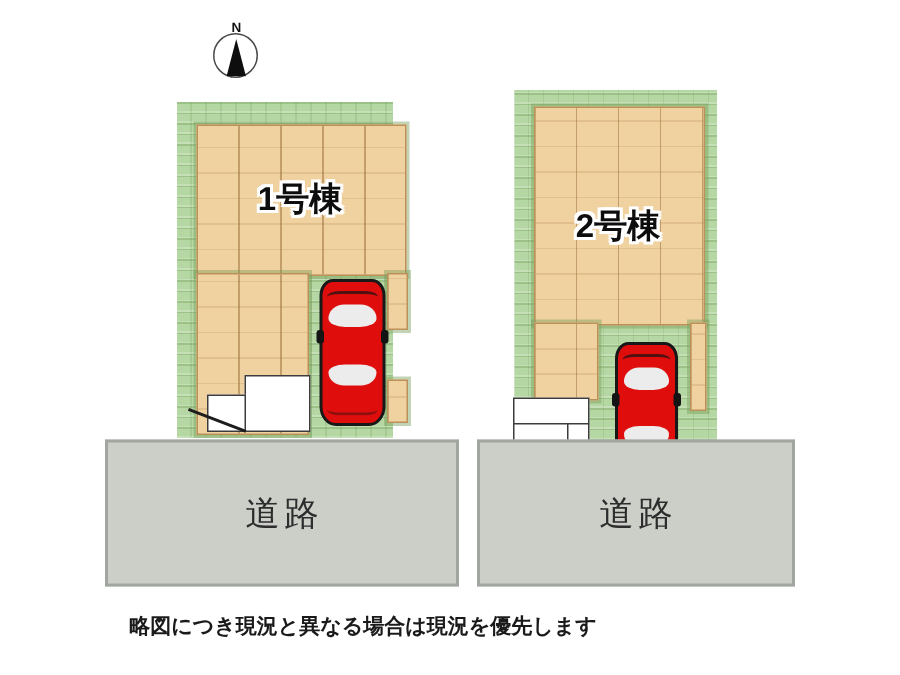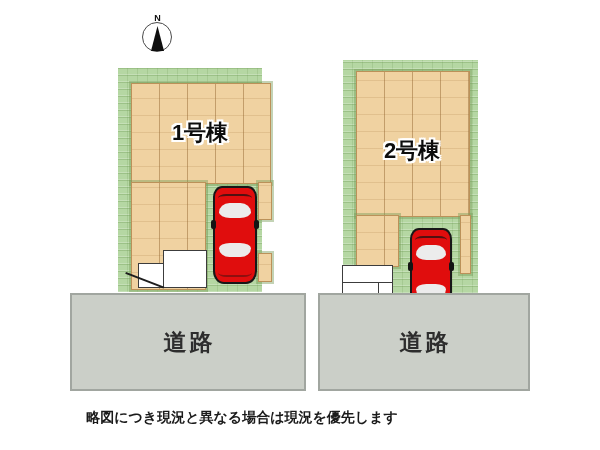--- a/index.html
+++ b/index.html
@@ -75,21 +75,21 @@
   .car-rear-window{position:absolute;left:4px;right:4px;top:58%;height:15%;background:#ececec;
     border-radius:50% 50% 48% 48% / 55% 55% 90% 90%;}
   .car-mirror{position:absolute;top:34%;width:5px;height:9px;background:#141414;border-radius:2px;}
   .ml{left:-4px;}.mr{right:-4px;}
 
   
   .road{position:absolute;background:#cbcfc8;border:2px solid #a1a6a0;box-sizing:border-box;
     display:flex;align-items:center;justify-content:center;}
   .road1{left:70px;top:293px;width:236px;height:98px;}
   .road2{left:318px;top:293px;width:212px;height:98px;}
-  .road-label{font-size:23px;font-weight:bold;color:#2d2d2d;letter-spacing:3px;padding-left:3px;}
+  .road-label{font-size:23px;font-weight:normal;color:#2d2d2d;letter-spacing:3px;padding-left:3px;}
 
   
   .compass{position:absolute;left:142px;top:12px;width:31px;height:44px;}
   .compass-circle{position:absolute;left:0;top:10px;width:30px;height:30px;border:1.5px solid #4a4a4a;
     border-radius:50%;background:transparent;box-sizing:border-box;}
   .compass-needle{position:absolute;left:9px;top:14px;width:13px;height:25px;background:#0e0e0e;
     -webkit-clip-path:polygon(50% 0,100% 100%,0 100%);clip-path:polygon(50% 0,100% 100%,0 100%);}
   .compass-n{position:absolute;left:0;top:1px;width:31px;text-align:center;
     font-size:9px;font-weight:bold;color:#111;}
 

